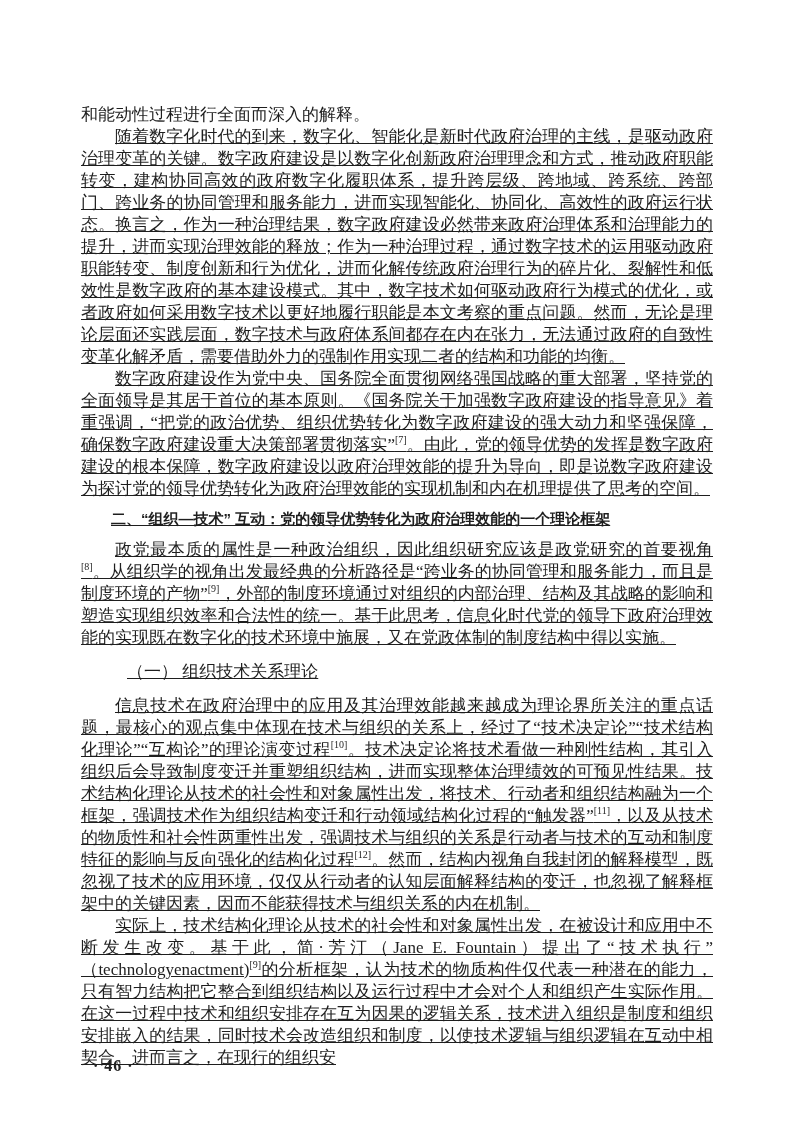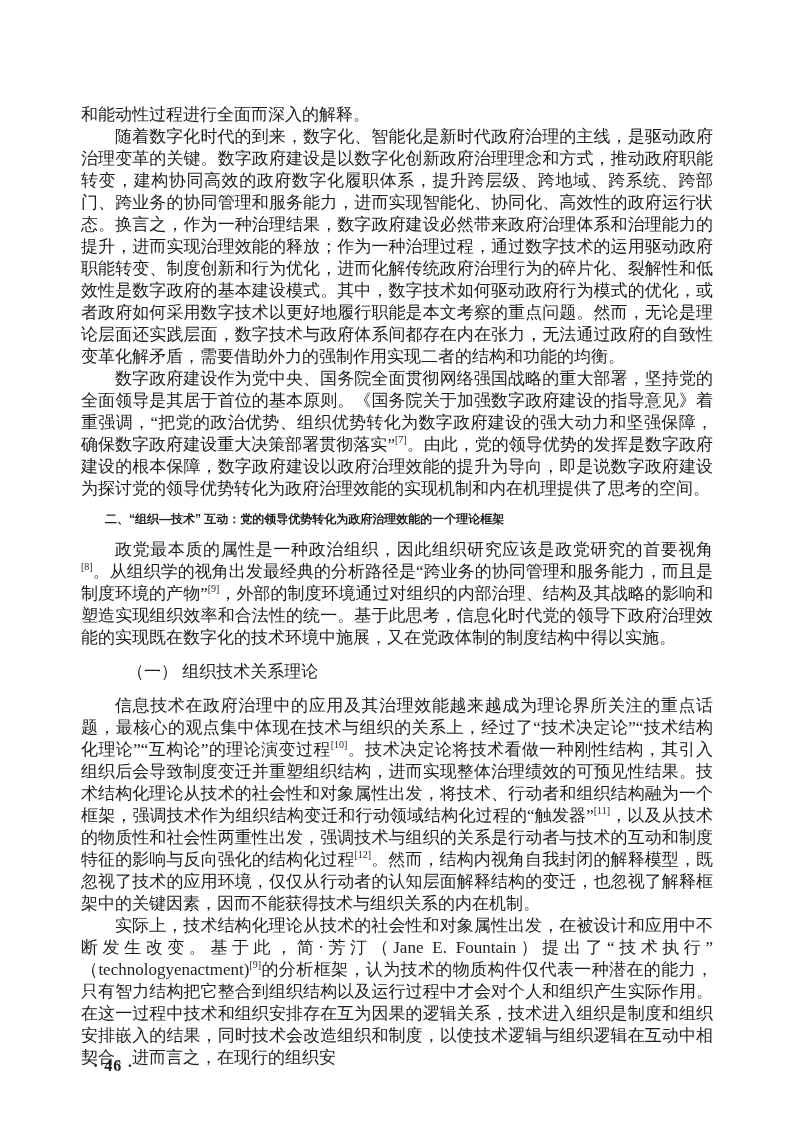--- a/index.html
+++ b/index.html
@@ -18,25 +18,25 @@
   .text-area {
     position:absolute;
     left:81px; top:104px;
     width:632px;
     font-size:17px;
     line-height:22px;
     text-align:justify;
     text-justify:inter-ideograph;
   }
   p.body { margin:0; }
-  .indent { text-indent:2em; }
+  .indent { text-indent:2em;text-decoration:underline; }
   p.heading {
     font-weight:bold;
     font-family:"Liberation Sans","DejaVu Sans",sans-serif;
-    font-size:12px;
+    font-size:15px;
     margin:8px 0 9px 0;
     text-indent:2em;
   }
   p.subheading { margin:12px; text-indent:2em; }
   sup.ref {
     font-size:10px;
     line-height:0;
     vertical-align:super;
   }
   .page-number {

